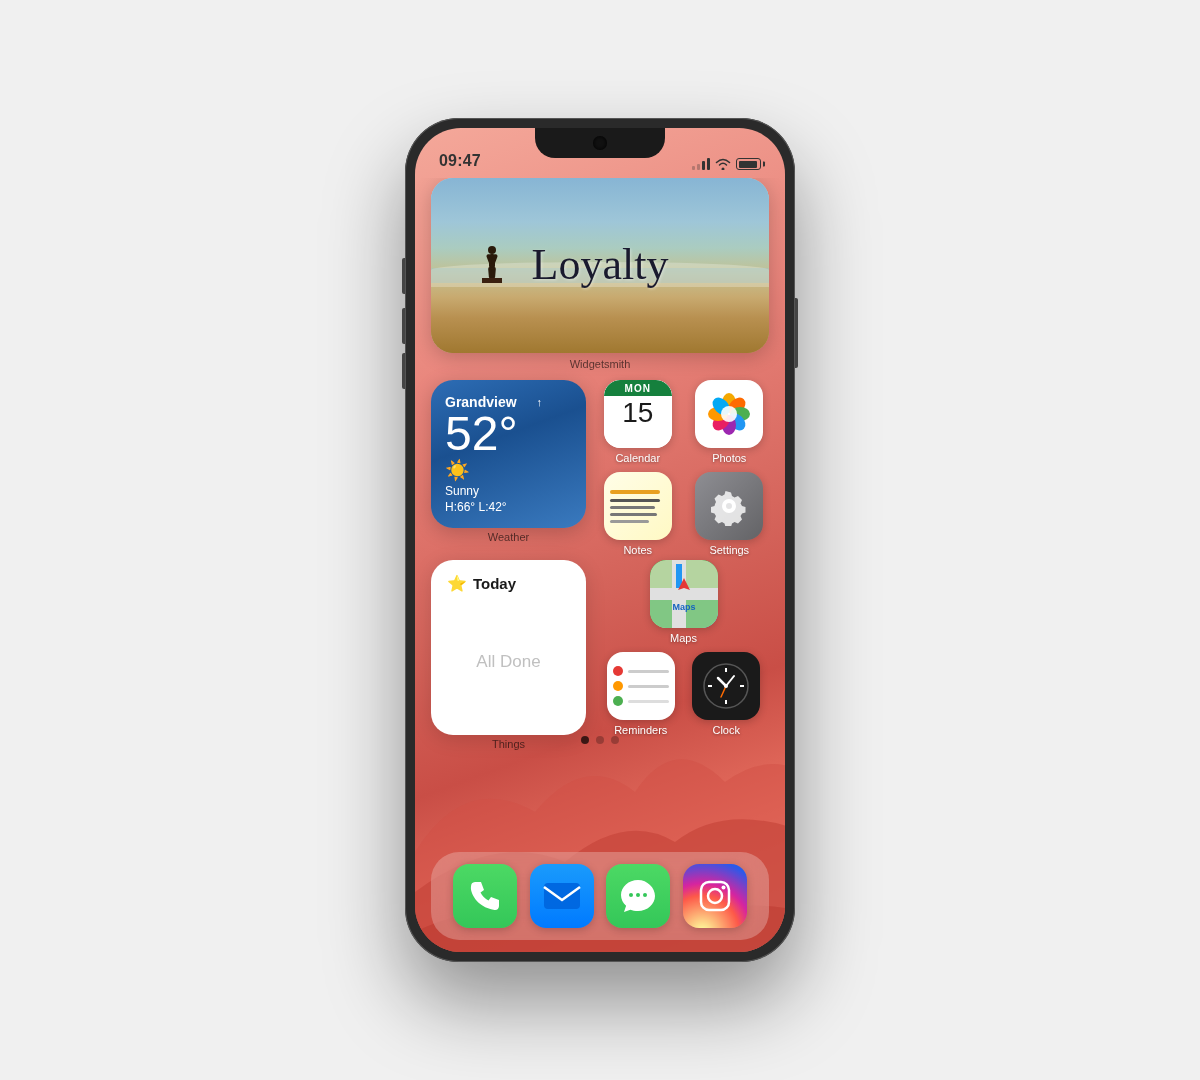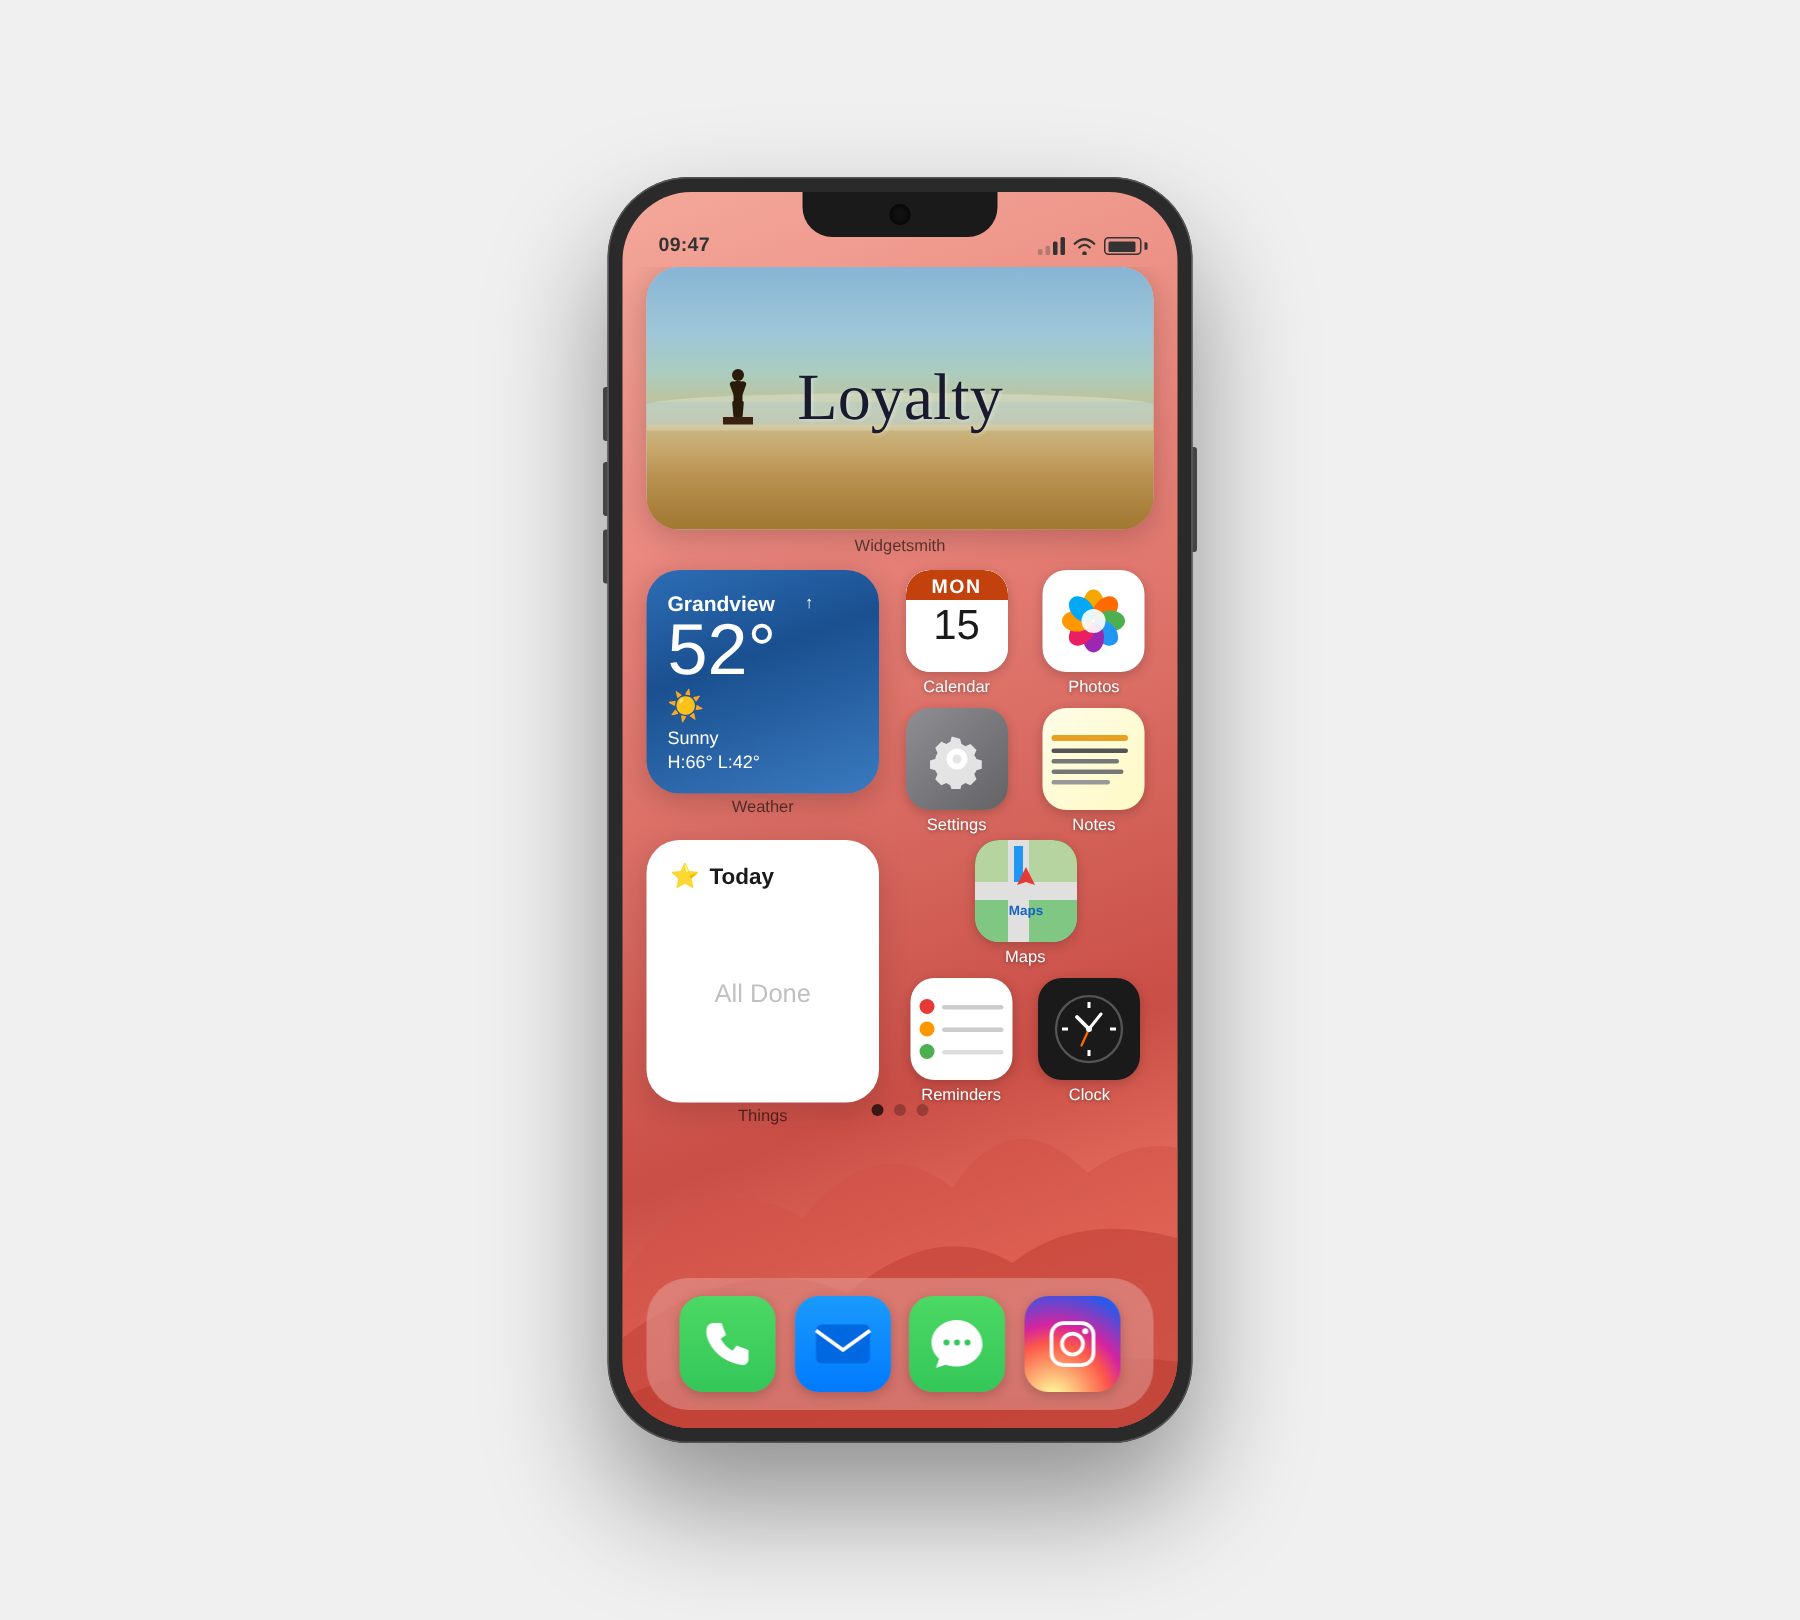--- a/index.html
+++ b/index.html
@@ -72,21 +72,21 @@
       right: 0;
       height: 50px;
       display: flex;
       align-items: flex-end;
       justify-content: space-between;
       padding: 0 24px 8px;
       z-index: 100;
     }
 
     .status-time {
-      font-size: 13px;
+      font-size: 16px;
       font-weight: 600;
       color: #333;
       letter-spacing: 0.2px;
     }
 
     .status-icons {
       display: flex;
       align-items: center;
       gap: 5px;
     }
@@ -267,23 +267,23 @@
       text-align: center;
     }
 
     
     .icon-calendar {
       background: white;
       flex-direction: column;
     }
     .cal-header {
       width: 100%;
-      background: #c2410c;
+      background: #15803d;
       color: white;
-      font-size: 13px;
+      font-size: 10px;
       text-align: center;
       padding: 3px 0 2px;
       font-weight: 600;
       letter-spacing: 1px;
     }
     .cal-date {
       color: #1a1a1a;
       font-size: 28px;
       font-weight: 300;
       line-height: 1.1;
@@ -555,40 +555,40 @@
                   <circle cx="25" cy="25" r="8" fill="rgba(255,255,255,0.9)"></circle>
                 </svg>
               </div>
               <span class="app-icon-label">Photos</span>
             </div>
           </div>
 
           <div style="display:flex;gap:12px;justify-content:center;">
 
             <div class="app-icon-wrap">
-              <div class="app-icon icon-settings">
-                <svg width="40" height="40" viewBox="0 0 40 40">
-                  <path d="M20 13a7 7 0 1 0 0 14 7 7 0 0 0 0-14zm0 4a3 3 0 1 1 0 6 3 3 0 0 1 0-6z" fill="white"></path>
-                  <path d="M16.5 5l-1 3.5a10 10 0 0 0-2.5 1.5L9.5 8.5l-4 4 1.5 3.5A10 10 0 0 0 5.5 20l-3.5 1 0 5.5 3.5 1a10 10 0 0 0 1.5 2.5L5.5 33.5l4 4 3.5-1.5a10 10 0 0 0 2.5 1.5l1 3.5 5.5 0 1-3.5a10 10 0 0 0 2.5-1.5l3.5 1.5 4-4-1.5-3.5a10 10 0 0 0 1.5-2.5l3.5-1 0-5.5-3.5-1a10 10 0 0 0-1.5-2.5l1.5-3.5-4-4-3.5 1.5a10 10 0 0 0-2.5-1.5l-1-3.5z" fill="white" opacity="0.8"></path>
-                </svg>
-              </div>
-              <span class="app-icon-label">Settings</span>
-            </div>
-
-            <div class="app-icon-wrap">
               <div class="app-icon icon-notes">
                 <div style="padding:6px;width:100%;">
                   <div style="height:4px;background:#e8a020;border-radius:2px;margin-bottom:5px;width:90%;"></div>
                   <div style="height:3px;background:#555;border-radius:1.5px;margin-bottom:4px;width:90%;"></div>
                   <div style="height:3px;background:#777;border-radius:1.5px;margin-bottom:4px;width:80%;"></div>
                   <div style="height:3px;background:#777;border-radius:1.5px;margin-bottom:4px;width:85%;"></div>
                   <div style="height:3px;background:#999;border-radius:1.5px;width:70%;"></div>
                 </div>
               </div>
               <span class="app-icon-label">Notes</span>
+            </div>
+
+            <div class="app-icon-wrap">
+              <div class="app-icon icon-settings">
+                <svg width="40" height="40" viewBox="0 0 40 40">
+                  <path d="M20 13a7 7 0 1 0 0 14 7 7 0 0 0 0-14zm0 4a3 3 0 1 1 0 6 3 3 0 0 1 0-6z" fill="white"></path>
+                  <path d="M16.5 5l-1 3.5a10 10 0 0 0-2.5 1.5L9.5 8.5l-4 4 1.5 3.5A10 10 0 0 0 5.5 20l-3.5 1 0 5.5 3.5 1a10 10 0 0 0 1.5 2.5L5.5 33.5l4 4 3.5-1.5a10 10 0 0 0 2.5 1.5l1 3.5 5.5 0 1-3.5a10 10 0 0 0 2.5-1.5l3.5 1.5 4-4-1.5-3.5a10 10 0 0 0 1.5-2.5l3.5-1 0-5.5-3.5-1a10 10 0 0 0-1.5-2.5l1.5-3.5-4-4-3.5 1.5a10 10 0 0 0-2.5-1.5l-1-3.5z" fill="white" opacity="0.8"></path>
+                </svg>
+              </div>
+              <span class="app-icon-label">Settings</span>
             </div>
           </div>
         </div>
       </div>
 
       <div style="display:flex;gap:12px;margin-bottom:4px;align-items:flex-start;">
 
         <div style="display:flex;flex-direction:column;align-items:center;">
           <div class="widget-things" style="width:155px;">
             <div class="things-header">

